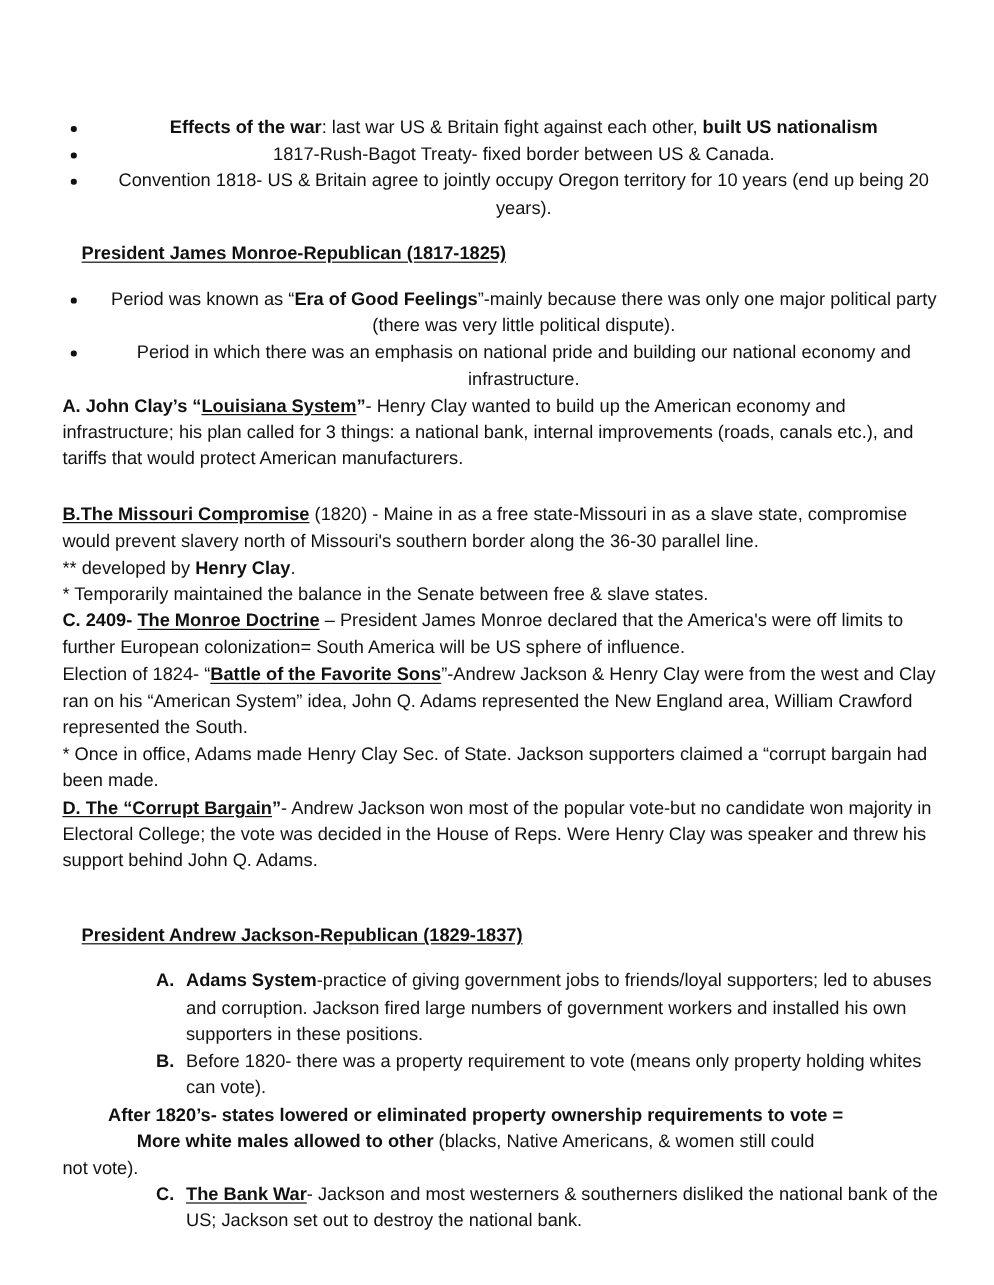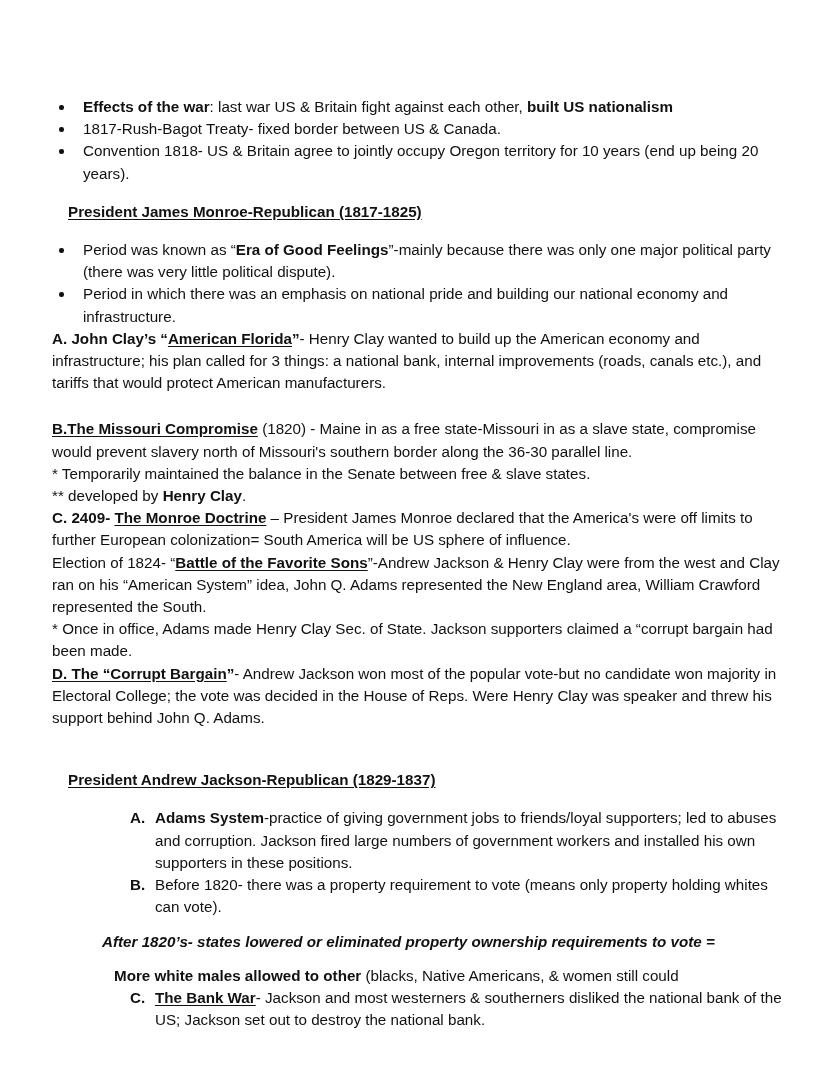--- a/index.html
+++ b/index.html
@@ -26,20 +26,21 @@
     font-size: 15.2px;
     line-height: 22.2px;
     color: #111111;
   }
 
   
   .bullet-list {
     list-style: none;
     margin: 0;
     padding: 0;
+    text-align: center;
   }
   .bullet-item {
     position: relative;
     padding-left: 31px;
     margin: 0;
   }
   .bullet-item::before {
     content: "";
     position: absolute;
     left: 7px;
@@ -67,21 +68,21 @@
     margin: 0;
   }
   .letter-item .letter {
     position: absolute;
     left: 78px;
     top: 0;
     font-weight: bold;
   }
 
   
-  .indent-1 { margin: 12px; padding-left: 38px; font-style: italic; }
+  .indent-1 { margin: 0; padding-left: 38px; }
   .indent-2 { margin: 0; padding-left: 62px; }
   .spacer-md { height: 24px; }
 
   b, .b { font-weight: bold; }
   .bu { font-weight: bold; text-decoration: underline; text-underline-offset: 1.5px; }
   .heading {
     font-weight: bold;
     text-decoration: underline;
     text-underline-offset: 2px;
     margin: 16px;
@@ -99,30 +100,30 @@
       <li class="bullet-item"><span>Convention 1818- US &amp; Britain agree to jointly occupy Oregon territory for 10 years (end up being 20 years).</span></li>
     </ul>
 
     <div class="heading">President James Monroe-Republican (1817-1825)</div>
 
     <ul class="bullet-list">
       <li class="bullet-item"><span>Period was known as “</span><b>Era of Good Feelings</b><span>”-mainly because there was only one major political party (there was very little political dispute).</span></li>
       <li class="bullet-item"><span>Period in which there was an emphasis on national pride and building our national economy and infrastructure.</span></li>
     </ul>
 
-    <p class="para"><b>A. John Clay’s “</b><span class="bu">American Florida</span><b>”</b><span>- Henry Clay wanted to build up the American economy and infrastructure; his plan called for 3 things: a national bank, internal improvements (roads, canals etc.), and tariffs that would protect American manufacturers.</span></p>
+    <p class="para"><b>A. John Clay’s “</b><span class="bu">Louisiana System</span><b>”</b><span>- Henry Clay wanted to build up the American economy and infrastructure; his plan called for 3 things: a national bank, internal improvements (roads, canals etc.), and tariffs that would protect American manufacturers.</span></p>
 
     <div class="spacer-md"></div>
 
 
     <p class="para"><span class="bu">B.The Missouri Compromise</span><span> (1820) - Maine in as a free state-Missouri in as a slave state, compromise would prevent slavery north of Missouri's southern border along the 36-30 parallel line.</span></p>
 
+    <p class="para"><span>** developed by </span><b>Henry Clay</b><span>.</span></p>
+
     <p class="para"><span>* Temporarily maintained the balance in the Senate between free &amp; slave states.</span></p>
-
-    <p class="para"><span>** developed by </span><b>Henry Clay</b><span>.</span></p>
 
     <p class="para"><b>C. 2409- </b><span class="bu">The Monroe Doctrine</span><span> – President James Monroe declared that the America's were off limits to further European colonization= South America will be US sphere of influence.</span></p>
 
     <p class="para"><span>Election of 1824- “</span><span class="bu">Battle of the Favorite Sons</span><span>”-Andrew Jackson &amp; Henry Clay were from the west and Clay ran on his “American System” idea, John Q. Adams represented the New England area, William Crawford represented the South.</span></p>
 
     <p class="para"><span>* Once in office, Adams made Henry Clay Sec. of State. Jackson supporters claimed a “corrupt bargain had been made.</span></p>
 
     <p class="para"><span class="bu">D. The “Corrupt Bargain</span><b>”</b><span>- Andrew Jackson won most of the popular vote-but no candidate won majority in Electoral College; the vote was decided in the House of Reps. Were Henry Clay was speaker and threw his support behind John Q. Adams.</span></p>
 
     <div class="spacer-md"></div>
@@ -133,20 +134,21 @@
       <li class="letter-item">
         <span class="letter">A.</span><b>Adams System</b><span>-practice of giving government jobs to friends/loyal supporters; led to abuses and corruption. Jackson fired large numbers of government workers and installed his own supporters in these positions.</span>
       </li>
       <li class="letter-item">
         <span class="letter">B.</span><span>Before 1820- there was a property requirement to vote (means only property holding whites can vote).</span>
       </li>
     </ul>
 
     <p class="indent-1"><b>After 1820’s- states lowered or eliminated property ownership requirements to vote =</b></p>
     <p class="indent-2"><b>More white males allowed to other</b><span> (blacks, Native Americans, &amp; women still could</span></p>
+    <p class="para"><span>not vote).</span></p>
 
     <ul class="letter-list">
       <li class="letter-item">
         <span class="letter">C.</span><span class="bu">The Bank War</span><span>- Jackson and most westerners &amp; southerners disliked the national bank of the US; Jackson set out to destroy the national bank.</span>
       </li>
     </ul>
 
   </div>
 </div>
 

